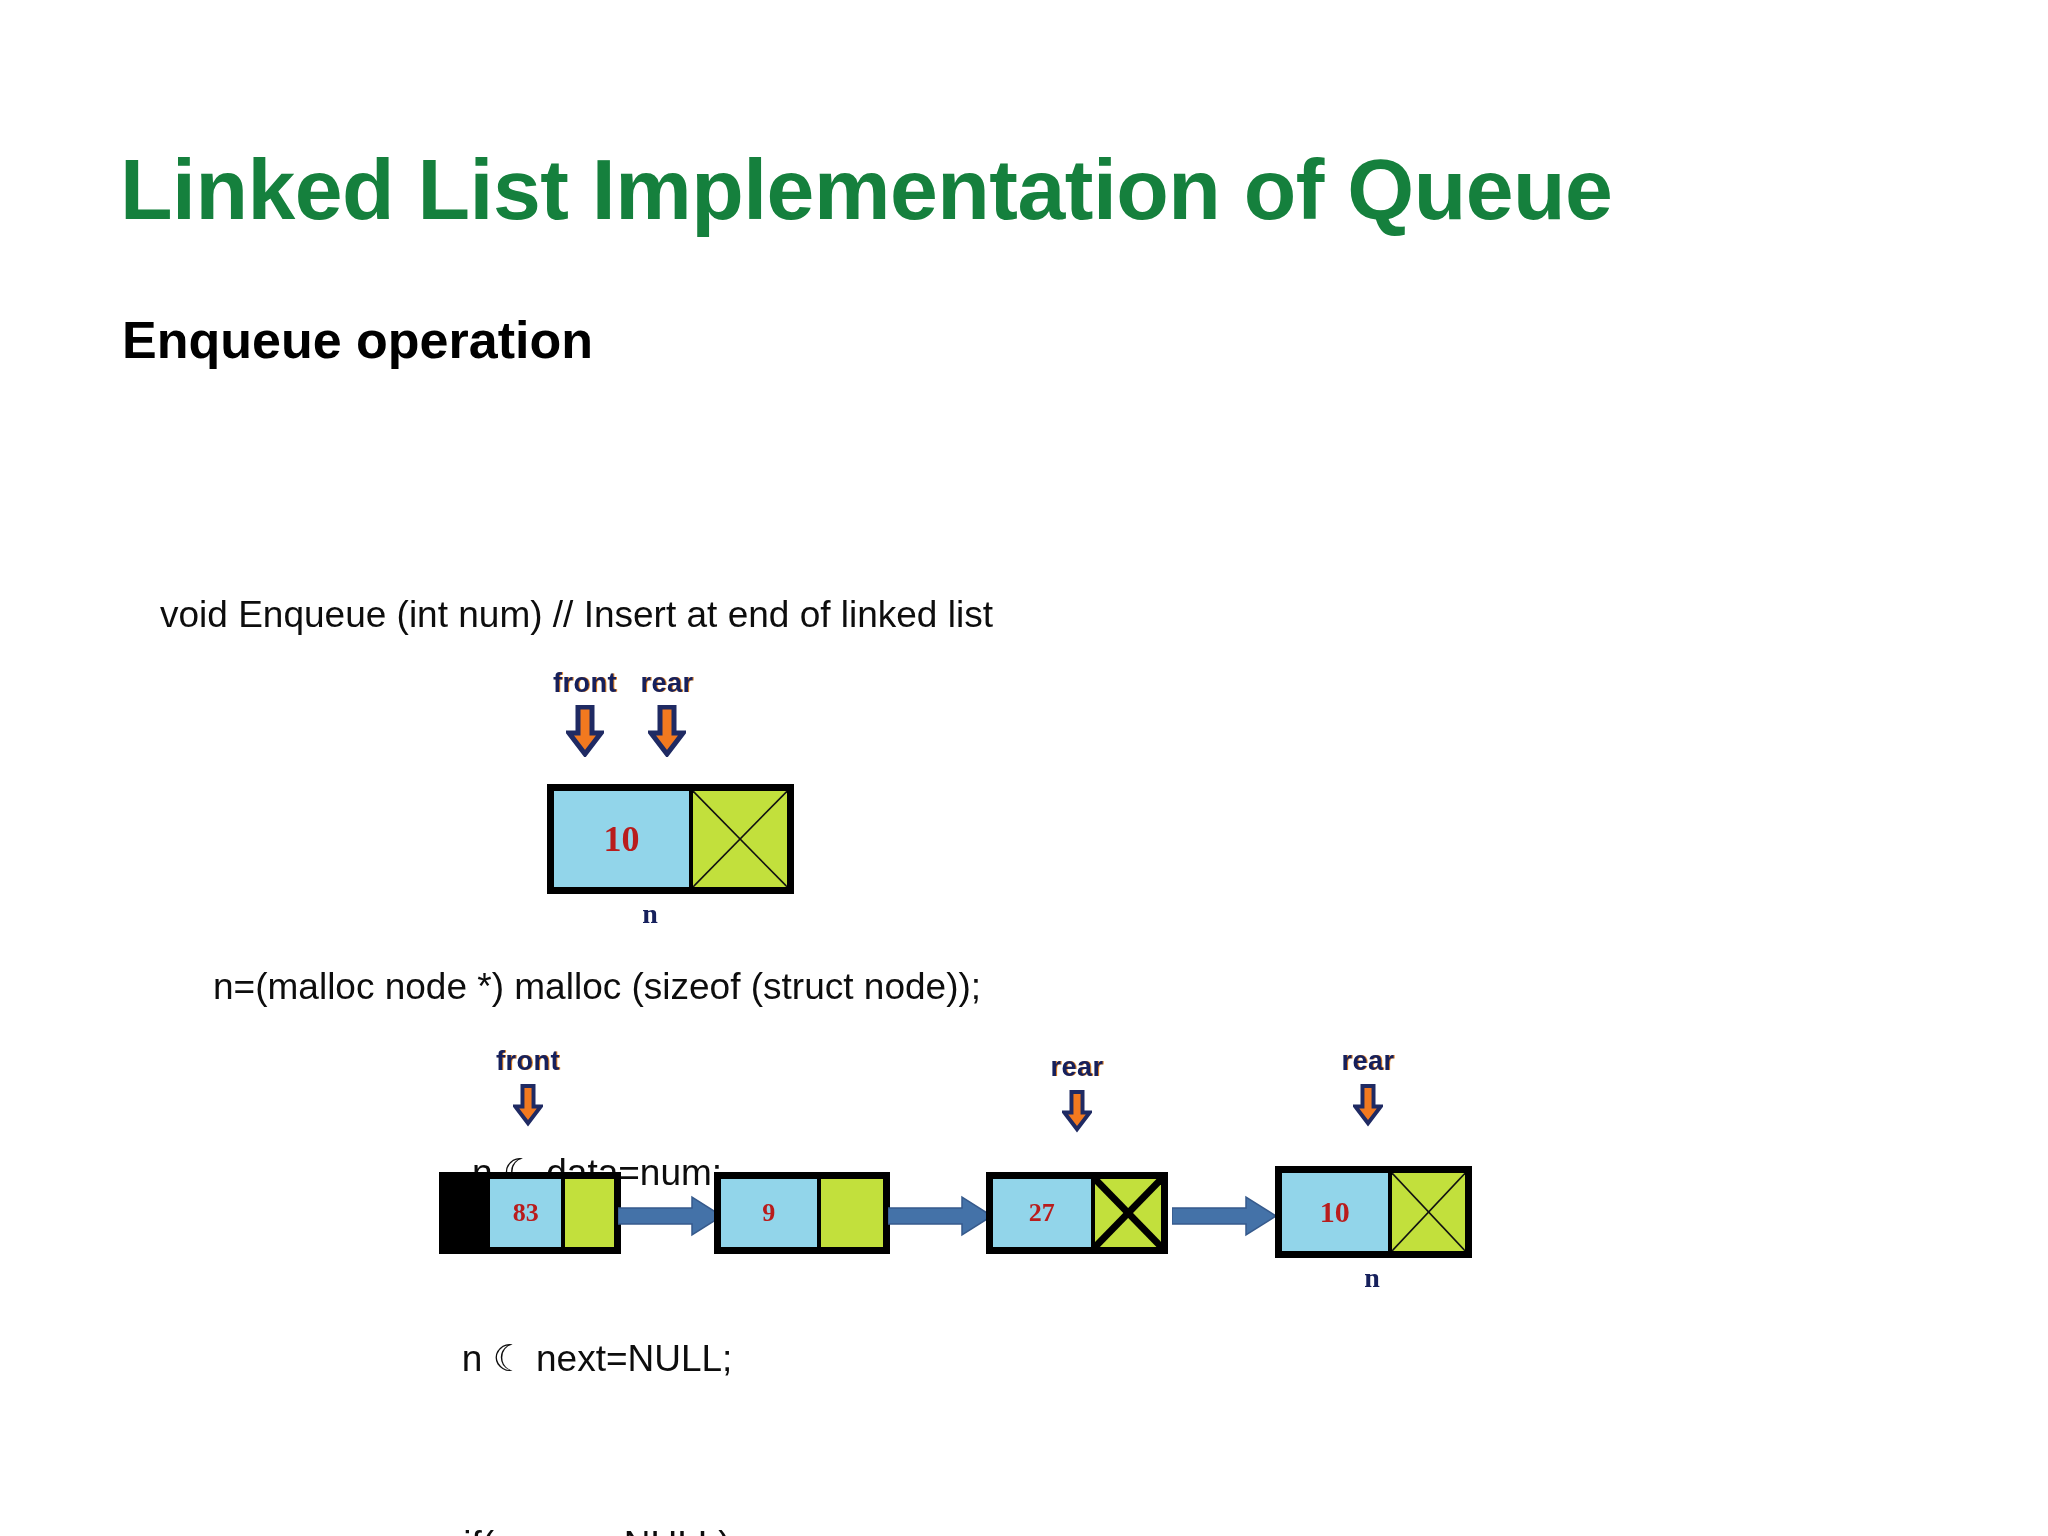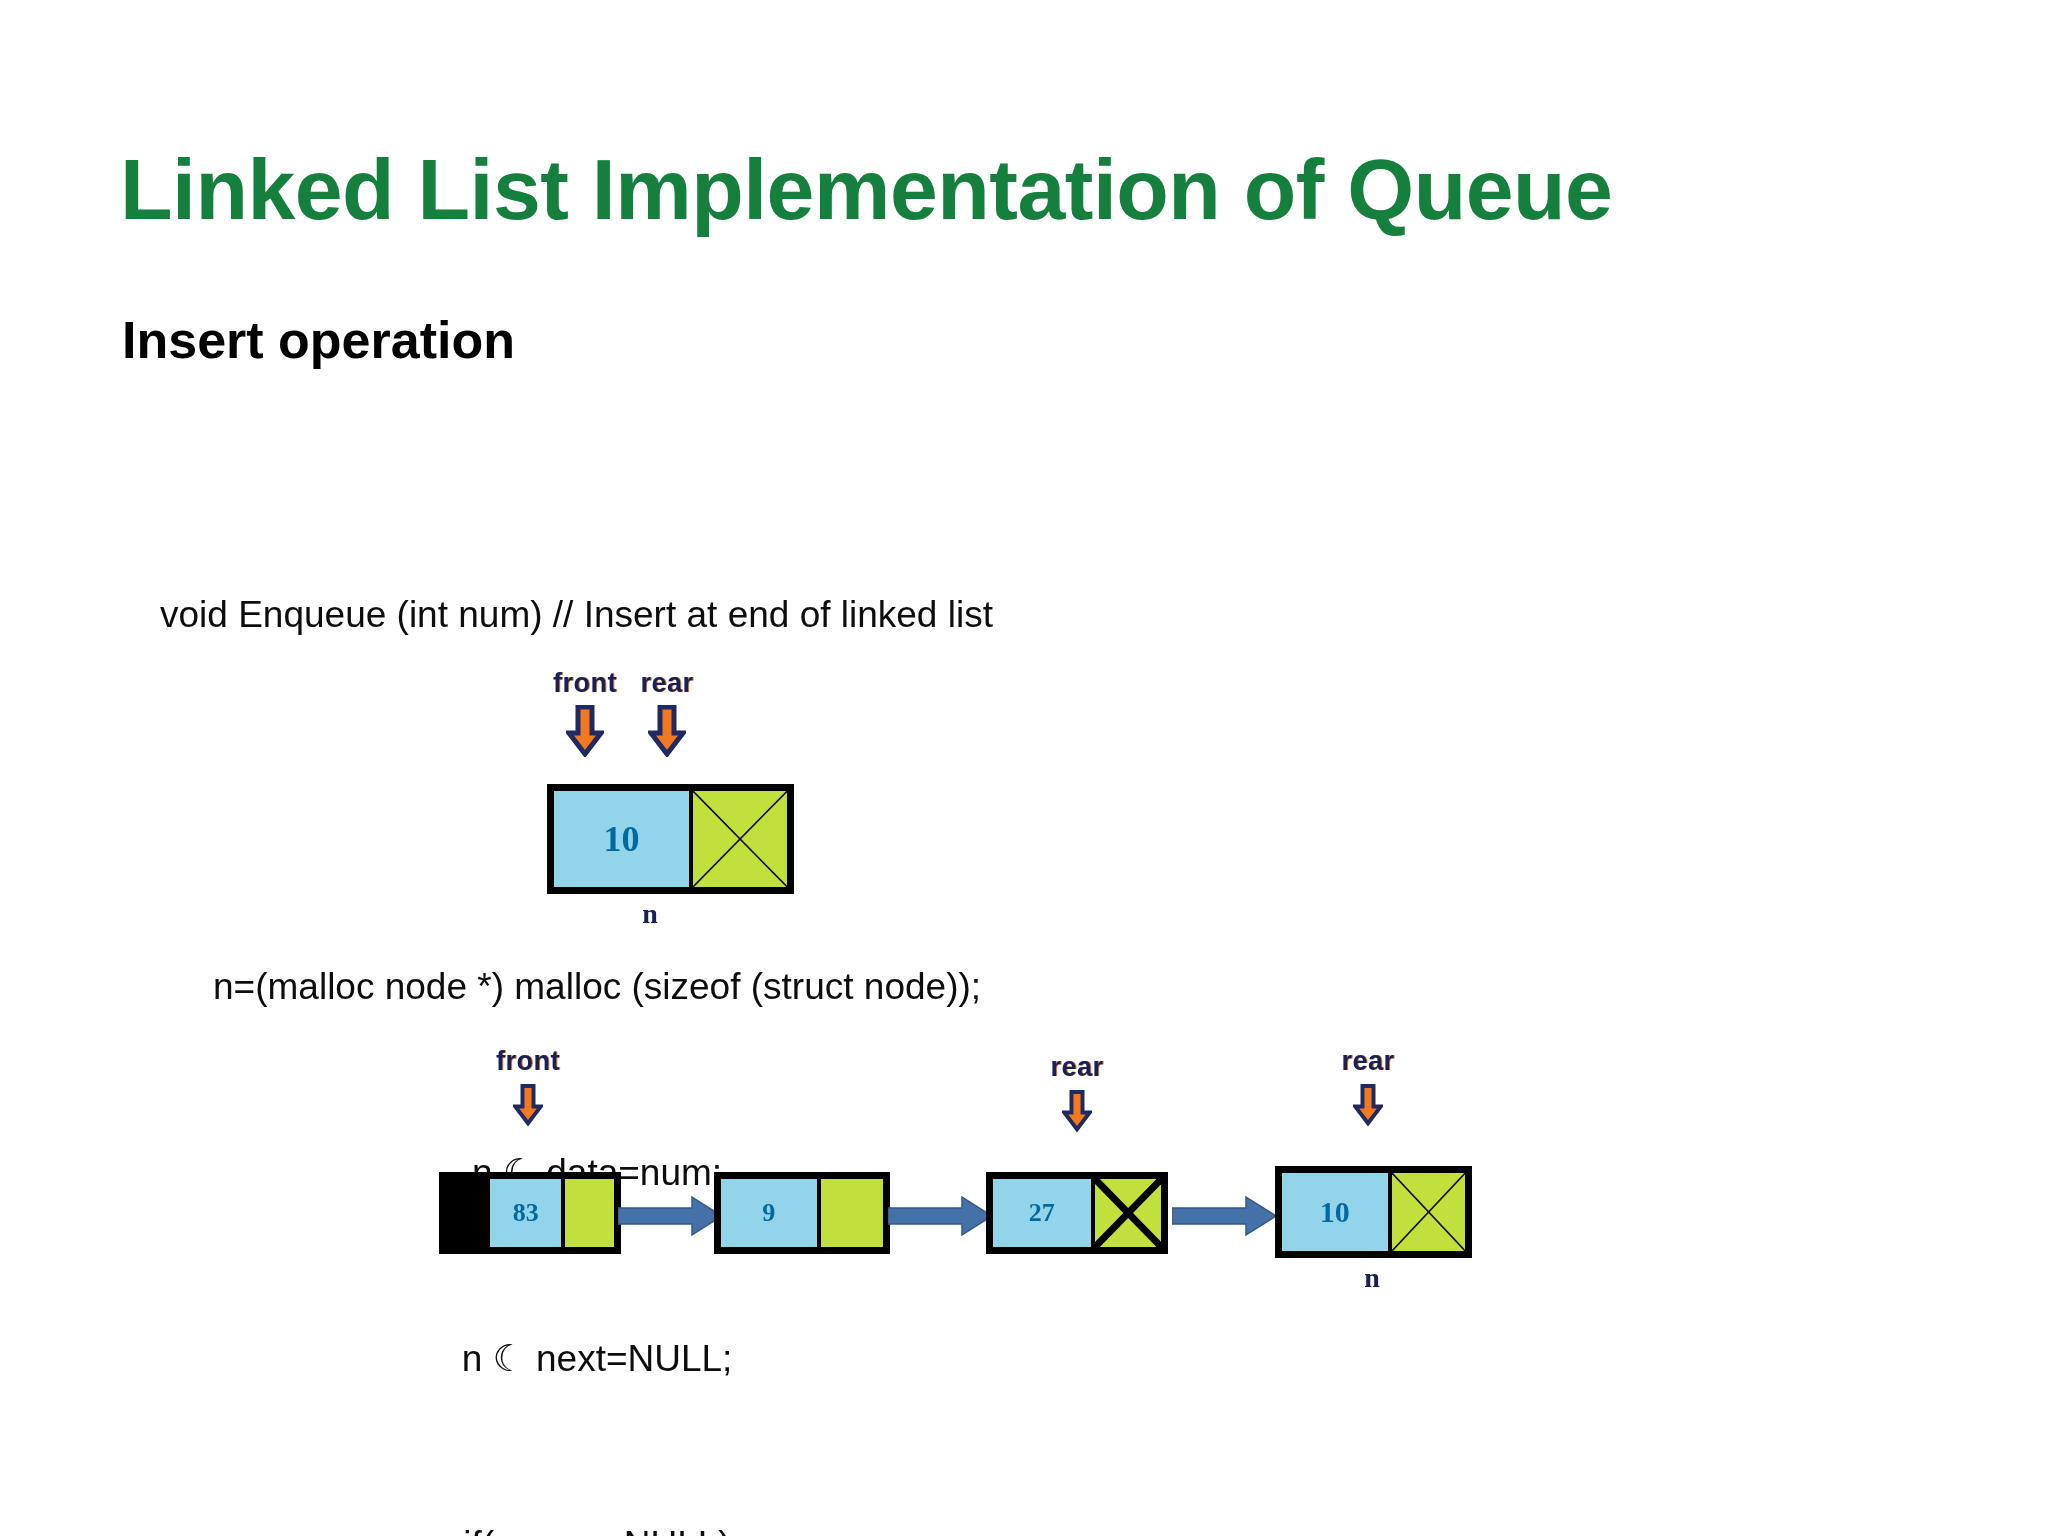--- a/index.html
+++ b/index.html
@@ -37,21 +37,21 @@
   .node{
     position:absolute;
     border:7px solid #000;
     box-sizing:border-box;
     display:flex;
     background:#000;
   }
   .node .data{
     background:#92d5ea;
     display:flex;align-items:center;justify-content:center;
-    font-weight:bold;color:#0369a1;
+    font-weight:bold;color:#b91c1c;
     font-family:"Liberation Serif", serif;
     position:relative;
   }
   .node .next{
     background:#c2e03c;
     position:relative;
     border-left:4px solid #000;
     box-sizing:border-box;
   }
   .node .next svg{position:absolute;inset:0;width:100%;height:100%;}
@@ -77,21 +77,21 @@
 
   
   .footer{position:absolute;left:0;right:0;bottom:0;height:110px;}
 </style>
 </head>
 <body>
 
 <div class="slide">
 
   <div class="title">Linked List Implementation of Queue</div>
-  <div class="subtitle">Insert operation</div>
+  <div class="subtitle">Enqueue operation</div>
 
   <div class="code">
     <div class="line">void Enqueue (int num) // Insert at end of linked list</div>
     <div class="line"> {</div>
     <div class="line">    n=(malloc node *) malloc (sizeof (struct node));</div>
     <div class="line">    n ☾ data=num;</div>
     <div class="line">    n ☾ next=NULL;</div>
     <div class="line">    if(rear == NULL)</div>
     
     

